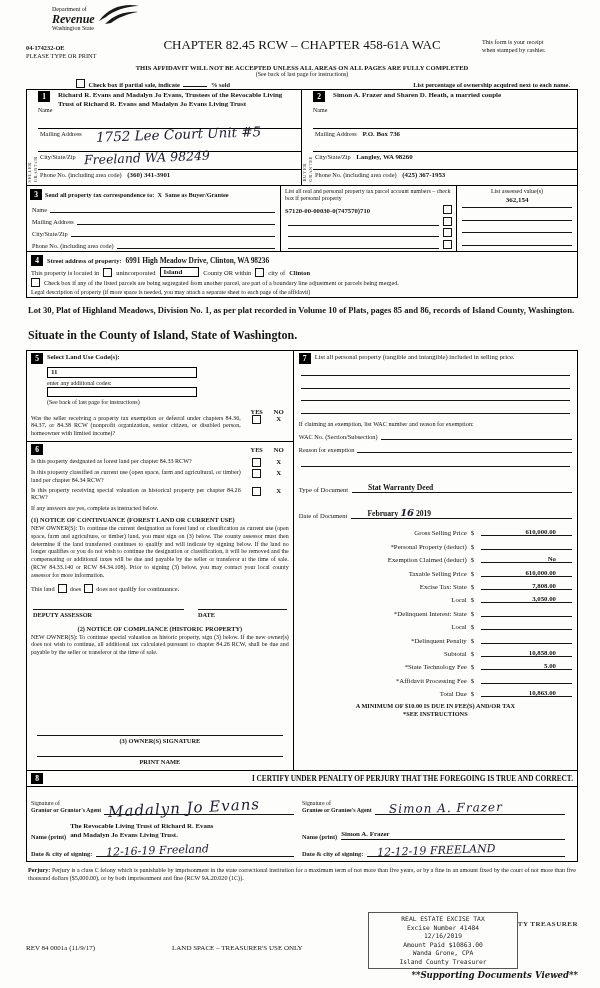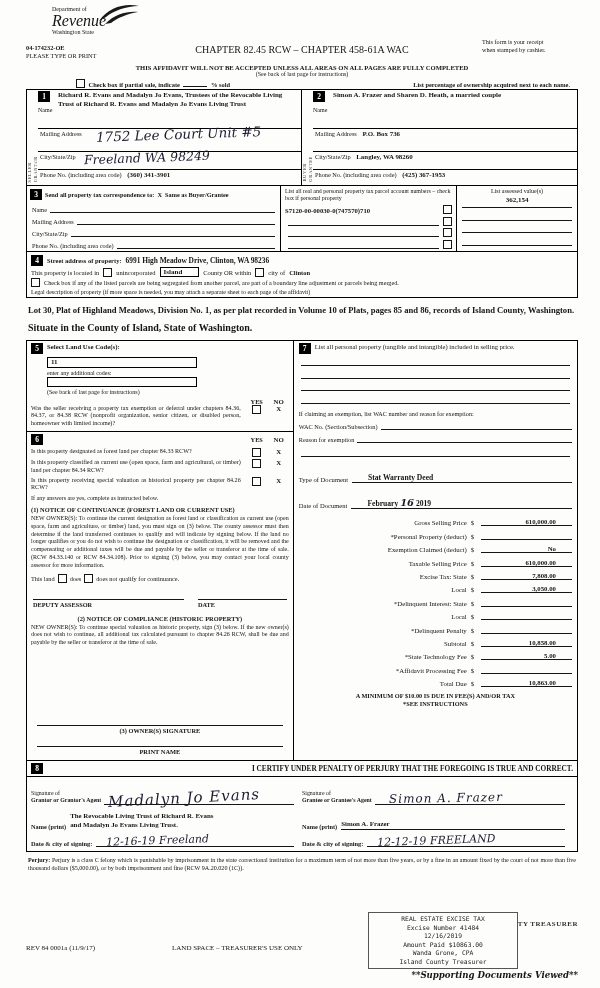--- a/index.html
+++ b/index.html
@@ -9,26 +9,26 @@
   .b{font-weight:bold}
   .cb{display:inline-block;width:7px;height:7px;border:1px solid #151515;vertical-align:-1px;background:#fff;flex:none}
   .ul{display:inline-block;border-bottom:1px solid #151515}
   .secnum{display:inline-flex;align-items:center;justify-content:center;background:#000;color:#fff;
           font-weight:bold;font-size:7.5px;width:12px;height:11px;flex:none}
   .hand{font-family:"DejaVu Serif",serif;font-style:italic;color:#1c1c30;white-space:nowrap}
 
   
   .hdr{position:relative;height:58px}
   .logo{position:absolute;left:26px;top:0;font-size:6px;line-height:1.1}
-  .lg2{font-size:16px;font-weight:normal;font-style:italic;line-height:1}
+  .lg2{font-size:12px;font-weight:bold;font-style:italic;line-height:1}
   .swoosh{position:absolute;left:46px;top:-3px}
   .formcode{position:absolute;left:0;top:38px;font-size:6.3px;line-height:1.3}
   .titleblk{position:absolute;left:120px;right:120px;top:30px;text-align:center}
   .title{font-size:11px;letter-spacing:.3px}
-  .chapter{font-size:10px;margin-top:8px}
+  .chapter{font-size:13px;margin-top:1px}
   .receipt{position:absolute;right:0;top:32px;width:96px;font-size:6.2px;line-height:1.3}
   .warn{text-align:center;font-size:6.6px}
   .seeback{text-align:center;font-size:6px;margin-bottom:2px}
 
   
   .psrow{display:flex;justify-content:space-between;font-size:6.4px;margin:2px 0 1px;padding:0 8px 0 50px;align-items:flex-end}
   .psleft span{margin-right:2px}
 
   
   .parties{display:flex}
@@ -61,21 +61,21 @@
   .s3val{border-bottom:1px solid #151515;text-align:center;font-weight:bold;font-size:7px;height:11px;margin-top:2px}
   .s3vline{border-bottom:1px solid #151515;height:11.5px}
 
   
   .sec4{border:1px solid #000;border-top:none;padding:2px 4px;font-size:6.5px}
   .s4row{display:flex;align-items:center;gap:4px;margin:1px 0;flex-wrap:nowrap}
   .s4street{font-size:7.4px}
   .boxed{border:1px solid #000;padding:0 16px 0 3px;font-size:7px;font-weight:bold}
   .s4legal{font-size:6px;margin-top:2px}
   .legal{font-size:8.6px;font-weight:bold;line-height:1.35;margin:7px 2px 0}
-  .situate{font-size:10px;font-weight:bold;margin:5px 2px 7px}
+  .situate{font-size:12px;font-weight:bold;margin:11px 2px 7px}
 
   
   .cols{display:flex;min-height:420px;border-top:1px solid #000}
   .colL{flex:0 0 48.5%;border-right:1px solid #000;border-left:1px solid #000;border-bottom:1px solid #000;
         box-sizing:border-box;padding:2px 4px;display:flex;flex-direction:column}
   .colR{flex:1;border-right:1px solid #000;border-bottom:1px solid #000;box-sizing:border-box;padding:2px 5px;display:flex;flex-direction:column}
   .shdr{display:flex;gap:4px;align-items:flex-start;margin-bottom:2px}
   .s5title{font-size:6.8px;font-weight:bold}
   .codebox{border:1px solid #000;width:150px;height:11px;font-size:7px;font-weight:bold;padding:0 3px;margin:1px 0 2px 16px;box-sizing:border-box}
   .s5small{font-size:6px;margin-left:16px}

